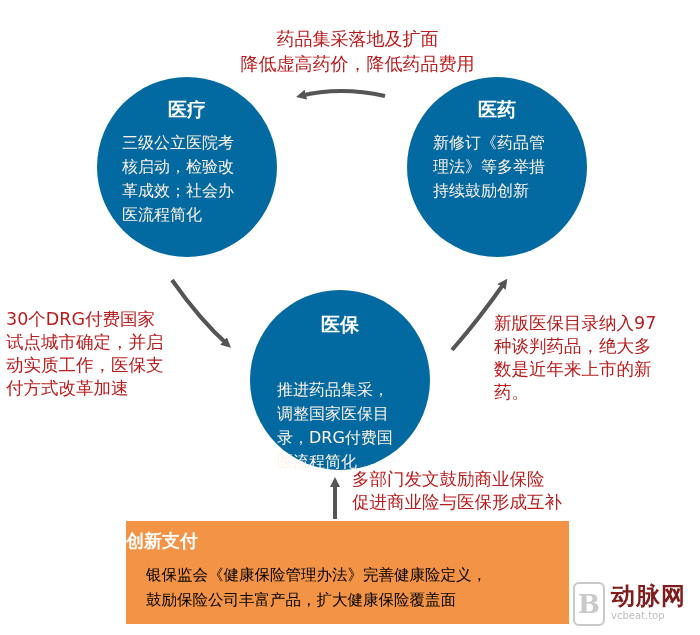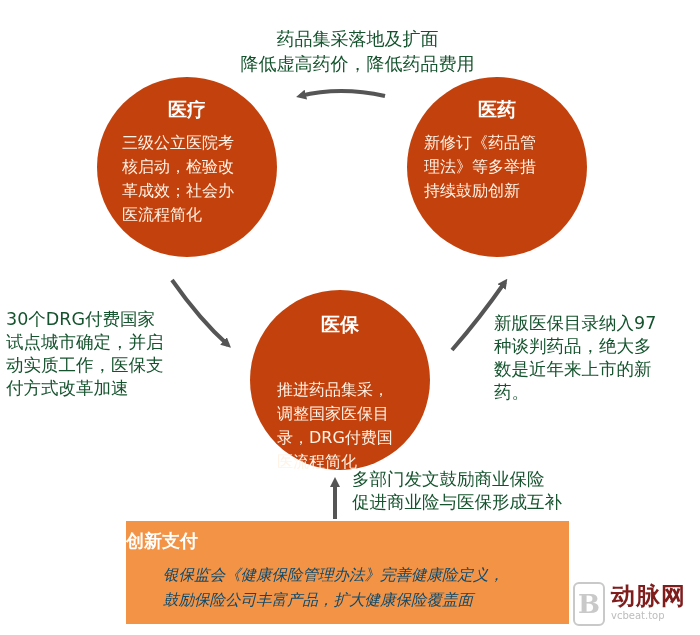--- a/index.html
+++ b/index.html
@@ -1,29 +1,29 @@
 <!DOCTYPE html>
 <html><head>
   <meta charset="utf-8">
   <style>
     html, body { margin: 0; padding: 0; background: #ffffff; }
     body { width: 700px; height: 635px; position: relative; overflow: hidden;
            font-family: "DejaVu Sans", "Liberation Sans", sans-serif; color: #1a1a1a; }
-    .circle { position: absolute; border-radius: 50%; background: #c2410c;
+    .circle { position: absolute; border-radius: 50%; background: #0369a1;
               color: #ffffff; text-align: left; box-sizing: border-box; }
     .circle .title { position: absolute; left: 0; right: 0; text-align: center;
                      font-weight: bold; font-size: 19px; }
     .circle .body { position: absolute; font-size: 16px; line-height: 24px; color: #fff3e6; }
     .line { display: block; white-space: nowrap; }
-    .caption { position: absolute; font-size: 17.5px; line-height: 23px; color: #14532d; }
+    .caption { position: absolute; font-size: 17.5px; line-height: 23px; color: #b91c1c; }
     .box { position: absolute; left: 126px; top: 521px; width: 443px; height: 103px;
            background: #f29346; color: #fff; }
     .box .title { position: absolute; left: 0; right: 0; top: 8px; text-align: left;
                   font-weight: bold; font-size: 18px; }
-    .box .body { position: absolute; left: 37px; top: 42px; font-size: 15.5px; line-height: 25px; color: #0c4a6e; font-style: italic; }
+    .box .body { position: absolute; left: 20px; top: 42px; font-size: 15.5px; line-height: 25px; color: #000000; }
     svg.arrows { position: absolute; left: 0; top: 0; }
     .watermark { position: absolute; left: 567px; top: 578px; width: 130px; height: 52px; }
     .wm-logo { position: absolute; left: 6px; top: 4px; width: 28px; height: 40px;
                border: 2px solid #c9c9c9; border-radius: 6px; color: #c9c9c9;
                font-weight: bold; font-size: 26px; line-height: 40px; text-align: center;
                font-family: "DejaVu Serif", serif; }
     .wm-cn { position: absolute; left: 44px; top: 2px; font-size: 24px; color: #7f1d1d;
              letter-spacing: 1px; font-weight: bold; }
     .wm-url { position: absolute; left: 44px; top: 32px; font-size: 10px; color: #bdbdbd;
               font-family: "DejaVu Sans", sans-serif; }
@@ -57,21 +57,21 @@
   <div class="body" style="left:25px; top:54px;">
     <span class="line">三级公立医院考</span>
     <span class="line">核启动，检验改</span>
     <span class="line">革成效；社会办</span>
     <span class="line">医流程简化</span>
   </div>
 </div>
 
 <div class="circle" style="left:407px; top:77px; width:180px; height:180px;">
   <div class="title" style="top:20px;">医药</div>
-  <div class="body" style="left:17px; top:54px;">
+  <div class="body" style="left:26px; top:54px;">
     <span class="line">新修订《药品管</span>
     <span class="line">理法》等多举措</span>
     <span class="line">持续鼓励创新</span>
   </div>
 </div>
 
 <div class="circle" style="left:250px; top:290px; width:180px; height:180px;">
   <div class="title" style="top:22px;">医保</div>
   <div class="body" style="left:27px; top:54px;margin-top:34px;">
     <span class="line">推进药品集采，</span>

